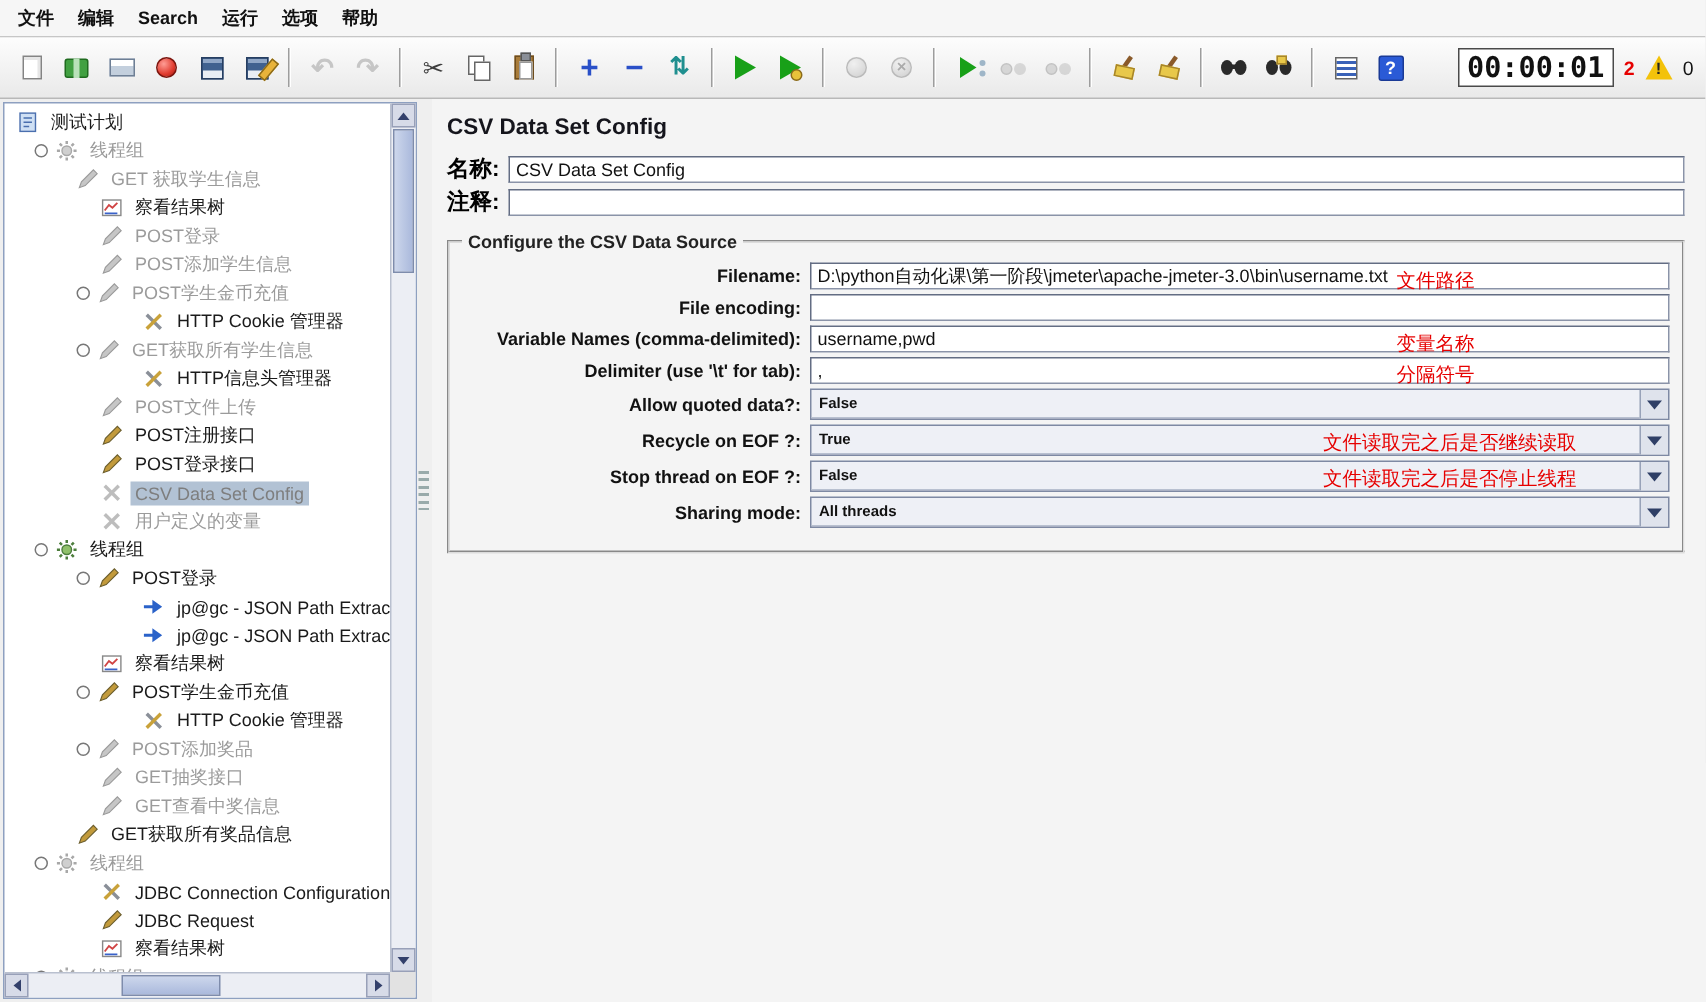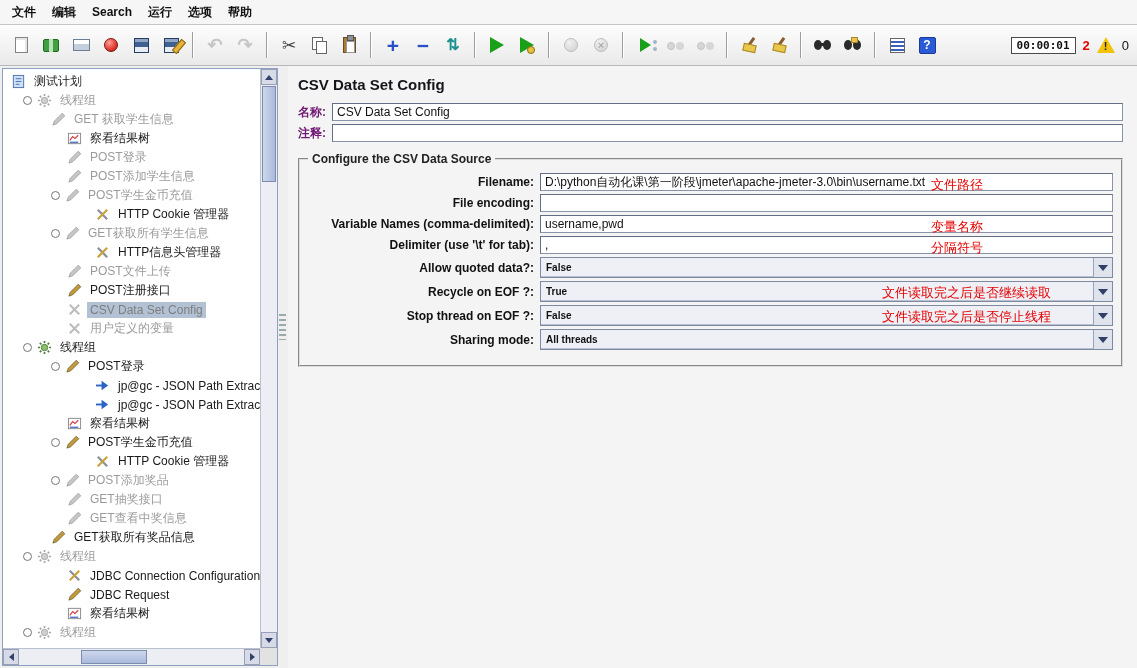--- a/index.html
+++ b/index.html
@@ -68,21 +68,21 @@
     border-radius:50%; background:#2a2a2a; box-shadow:9px 0 0 #2a2a2a; }
   .i-search::after { content:''; position:absolute; left:7px; top:4px; width:4px; height:3px; background:#2a2a2a; }
   .i-search2::after { content:''; position:absolute; left:7px; top:-2px; width:5px; height:4px; background:#e8c84a; border:1px solid #a8862a; }
   .i-funclist { width:15px; height:15px; border:1px solid #666;
     background:repeating-linear-gradient(180deg,#fff 0 2px,#3a62b8 2px 4px); }
   .i-help { width:17px; height:17px; background:#2a5ad6; border:1px solid #1a3a96; border-radius:2px;
     color:#fff; font-weight:bold; font-size:12px; display:flex; align-items:center; justify-content:center; }
 
   .tb-right { margin-left:auto; display:flex; align-items:center; gap:7px; padding-right:2px; }
   .timer-box { border:1px solid #4a4a4a; background:#fff; padding:1px 5px;
-    font-family:"DejaVu Sans Mono","Liberation Mono",monospace; font-size:11px; font-weight:bold; color:#111; }
+    font-family:"DejaVu Sans Mono","Liberation Mono",monospace; font-size:19px; font-weight:bold; color:#111; }
   .warn-num { color:var(--anno,#d01010); font-weight:bold; font-size:13px; }
   .warn-tri { width:0; height:0; border-left:9px solid transparent; border-right:9px solid transparent;
     border-bottom:16px solid var(--warn,#f3c20a); position:relative; }
   .warn-tri::after { content:'!'; position:absolute; left:-2px; top:3px; font-size:11px; font-weight:bold; color:#222; }
   .thread-num { font-size:13px; color:#111; }
 
   
   .content { flex:1; display:flex; overflow:hidden; }
   .tree-panel { position:relative; width:276px; background:#fff; border:1px solid #8ea0c0; margin:2px 0 2px 2px; }
   .tree-view { position:absolute; top:0; left:0; right:17px; bottom:17px; overflow:hidden; padding-top:3px; }
@@ -114,21 +114,21 @@
     background:linear-gradient(#cdd7ec,#aab9dc); border:1px solid #7e8cac; cursor:grab; }
 
   .splitter { width:10px; position:relative; cursor:col-resize; }
   .splitter .grip { position:absolute; left:1px; top:248px; width:7px; height:26px;
     background:repeating-linear-gradient(180deg,#9aa 0 2px,transparent 2px 5px); }
 
   
   .main-panel { flex:1; background:#f4f4f4; padding:8px 14px 0 10px; overflow:hidden; }
   .page-title { font-size:15px; font-weight:bold; color:#15151c; margin:2px 0 10px; }
   .kv-row { display:flex; align-items:center; margin:3px 0; }
-  .kv-row label { font-weight:bold; font-size:12px; margin-right:6px; white-space:nowrap; color:#701a75; }
+  .kv-row label { font-weight:bold; font-size:15px; margin-right:6px; white-space:nowrap; color:#000000; }
   .ftext { flex:1; height:18px; border:1px solid #8a93a8; border-top-color:#636d83; border-left-color:#636d83;
     padding:1px 4px; font:12px "Liberation Sans","DejaVu Sans",sans-serif; background:#fff; color:#111; }
   fieldset.group { margin-top:10px; border:2px groove #dcdcdc; padding:4px 8px 12px; }
   fieldset.group legend { font-weight:bold; font-size:12px; color:#222; padding:0 4px; }
   .frow { display:grid; grid-template-columns:232px 1fr; align-items:center; margin:3px 0; }
   .flabel { font-weight:bold; font-size:12px; text-align:right; padding-right:6px; white-space:nowrap; color:#111; }
   .fbox { position:relative; display:flex; }
   .combo { flex:1; display:flex; align-items:stretch; height:21px; background:#eef0f6;
     border:1px solid #7e89a3; box-shadow:inset -1px -1px 0 #b8c0d0; cursor:pointer; }
   .cval { flex:1; font-size:10px; font-weight:bold; color:#111; display:flex; align-items:center; padding:0 5px; }
@@ -356,20 +356,28 @@
             <span class="tlabel">POST文件上传</span>
           </div>
           <div class="tree-row" style="padding-left: 64px;">
             <span class="ticon">
               <svg viewBox="0 0 16 16">
                 <path d="M2 14l1.5-4.2L12 1.3 14.7 4 6.2 12.5z" fill="#c29a3b" stroke="#6b5e2e" stroke-width="0.8"></path>
               </svg>
             </span>
             <span class="tlabel">POST注册接口</span>
           </div>
+          <div class="tree-row" style="padding-left: 64px;">
+            <span class="ticon">
+              <svg viewBox="0 0 16 16">
+                <path d="M2 14l1.5-4.2L12 1.3 14.7 4 6.2 12.5z" fill="#c29a3b" stroke="#6b5e2e" stroke-width="0.8"></path>
+              </svg>
+            </span>
+            <span class="tlabel">POST登录接口</span>
+          </div>
           <div class="tree-row off sel" style="padding-left: 64px;">
             <span class="ticon">
               <svg viewBox="0 0 16 16">
                 <path d="M3 3l10 10" stroke="#bdbdbd" stroke-width="2.4"></path>
                 <path d="M13 3L3 13" stroke="#bdbdbd" stroke-width="2.4"></path>
               </svg>
             </span>
             <span class="tlabel">CSV Data Set Config</span>
           </div>
           <div class="tree-row off" style="padding-left: 64px;">

